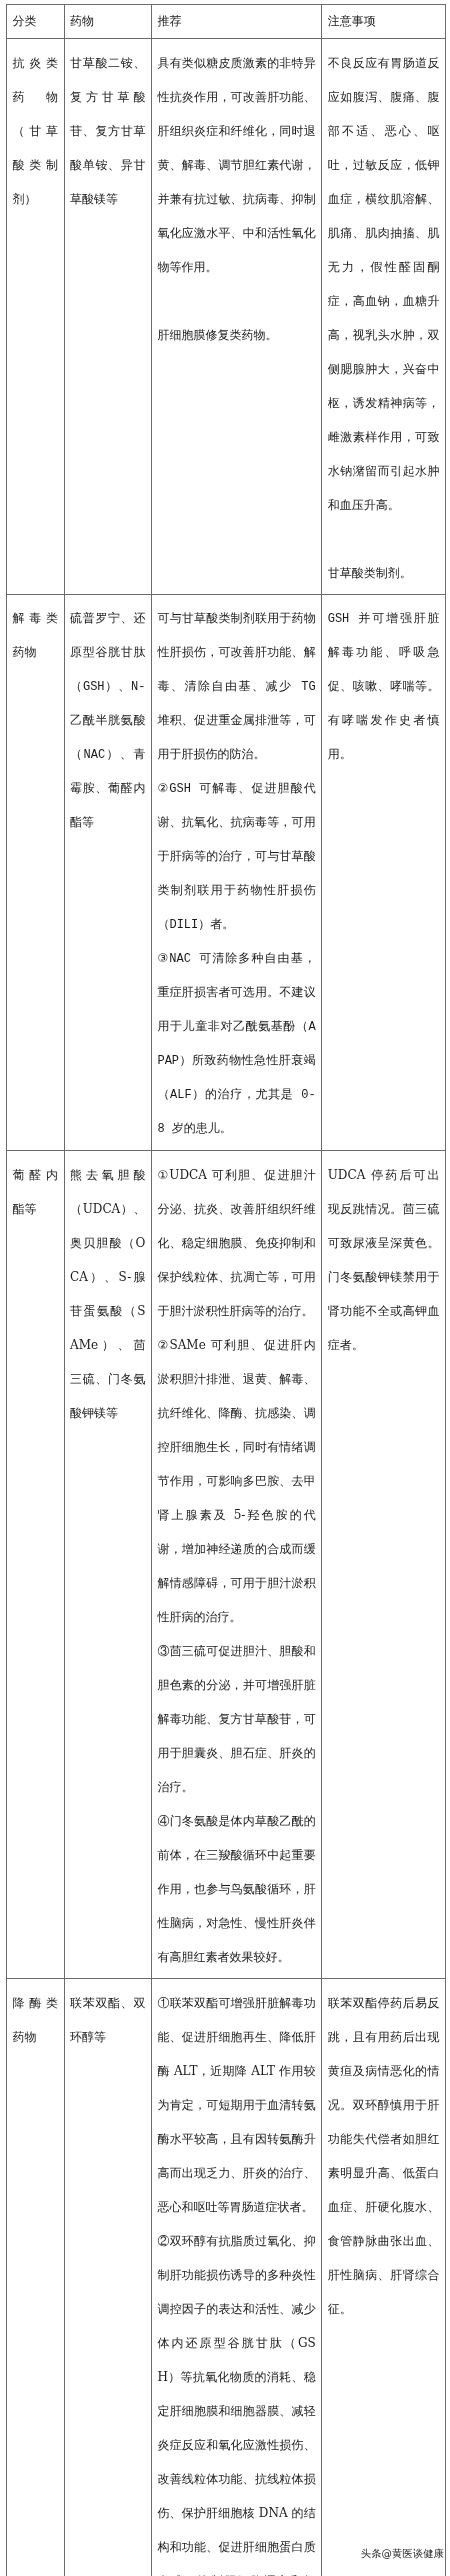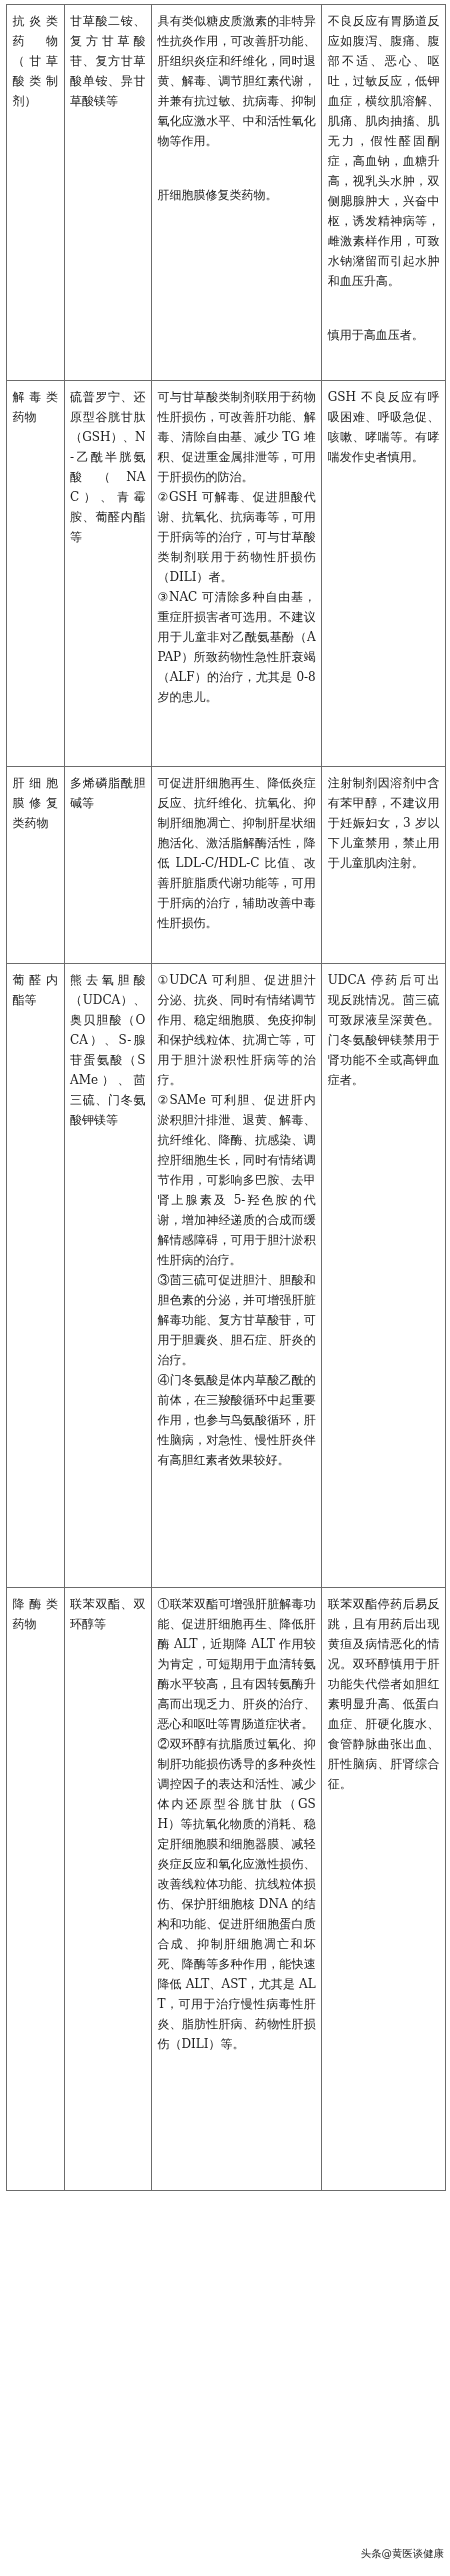--- a/index.html
+++ b/index.html
@@ -1,91 +1,87 @@
 <!DOCTYPE html>
 <html style="font-size:9.8px"><head>
 <meta charset="utf-8">
 <style>
   html, body { margin: 0; padding: 0; background: #ffffff; }
   body { width: 450px; height: 2576px; position: relative; overflow: hidden;
          font-family: "DejaVu Serif", "Liberation Serif", serif; color: #1a1a1a; }
   .tbl { position: absolute; left: 6.1px; top: 4.3px; width: 440px; border-collapse: collapse; table-layout: fixed; }
   .tbl td { border: 0.9px solid #6b6b6b; vertical-align: top; padding: 6.1px 5.5px 4.9px 5.5px;
-            font-size: 12px; line-height: 20px; word-break: break-all; text-align: justify; }
+            font-size: 12px; line-height: 34px; word-break: break-all; text-align: justify; }
   .tbl tr.hdr td { height: 22px; line-height: 24.6px; padding-top: 3.7px; }
   .c1 { width: 52px; }
   .c2 { width: 79px; }
   .c3 { width: 154px; }
   .c4 { width: 112px; }
   .para { display: block; }
   .gap { display: block; height: 34px; }
   .wm { position: absolute; right: 4.9px; top: 2547px; font-family: "DejaVu Sans", sans-serif;
         font-size: 10.4px; color: #2a2a2a; background: rgba(255,255,255,0.55); padding: 0 1.2px; margin-left: 17px; }
   .r1 td { height: 364px; }
-  .r2 td { height: 374px; }
+  .r2 td { height: 374px; font-family: Liberation Mono, monospace; }
   .r3 td { height: 185px; }
   .r4 td { height: 612px; }
   .r5 td { height: 591px; }
 </style>
 </head>
 <body>
 
 <table class="tbl">
   <colgroup>
       <col class="c1">
       <col class="c2">
       <col class="c3">
       <col class="c4">
     </colgroup>
   <tbody>
+      <tr class="hdr">
+    <td>分类</td>
+    <td>药物</td>
+    <td>推荐</td>
+    <td>注意事项</td>
+  </tr>
 
   <tr class="r1">
     <td>抗炎类药物（甘草酸类制剂）</td>
     <td>甘草酸二铵、复方甘草酸苷、复方甘草酸单铵、异甘草酸镁等</td>
     <td>
       <span class="para">具有类似糖皮质激素的非特异性抗炎作用，可改善肝功能、肝组织炎症和纤维化，同时退黄、解毒、调节胆红素代谢，并兼有抗过敏、抗病毒、抑制氧化应激水平、中和活性氧化物等作用。</span>
       <span class="gap"></span>
       <span class="para">肝细胞膜修复类药物。</span>
     </td>
     <td>
       <span class="para">不良反应有胃肠道反应如腹泻、腹痛、腹部不适、恶心、呕吐，过敏反应，低钾血症，横纹肌溶解、肌痛、肌肉抽搐、肌无力，假性醛固酮症，高血钠，血糖升高，视乳头水肿，双侧腮腺肿大，兴奋中枢，诱发精神病等，雌激素样作用，可致水钠潴留而引起水肿和血压升高。</span>
       <span class="gap"></span>
-      <span class="para">慎用于高血压者。</span>
+      <span class="para">甘草酸类制剂。</span>
     </td>
   </tr>
 
   <tr class="r2">
     <td>解毒类药物</td>
     <td>硫普罗宁、还原型谷胱甘肽（GSH）、N-乙酰半胱氨酸（NAC）、青霉胺、葡醛内酯等</td>
     <td>
       <span class="para">可与甘草酸类制剂联用于药物性肝损伤，可改善肝功能、解毒、清除自由基、减少 TG 堆积、促进重金属排泄等，可用于肝损伤的防治。</span>
       <span class="para">②GSH 可解毒、促进胆酸代谢、抗氧化、抗病毒等，可用于肝病等的治疗，可与甘草酸类制剂联用于药物性肝损伤（DILI）者。</span>
       <span class="para">③NAC 可清除多种自由基，重症肝损害者可选用。不建议用于儿童非对乙酰氨基酚（APAP）所致药物性急性肝衰竭（ALF）的治疗，尤其是 0-8 岁的患儿。</span>
     </td>
     <td>
-      <span class="para">GSH 不良反应有呼吸困难、呼吸急促、咳嗽、哮喘等。有哮喘发作史者慎用。</span>
+      <span class="para">GSH 并可增强肝脏解毒功能、呼吸急促、咳嗽、哮喘等。有哮喘发作史者慎用。</span>
     </td>
   </tr>
 
-  <tr class="r3">
-    <td>肝细胞膜修复类药物</td>
-    <td>多烯磷脂酰胆碱等</td>
-    <td>
-      <span class="para">可促进肝细胞再生、降低炎症反应、抗纤维化、抗氧化、抑制肝细胞凋亡、抑制肝星状细胞活化、激活脂解酶活性，降低 LDL-C/HDL-C 比值、改善肝脏脂质代谢功能等，可用于肝病的治疗，辅助改善中毒性肝损伤。</span>
-    </td>
-    <td>
-      <span class="para">注射制剂因溶剂中含有苯甲醇，不建议用于妊娠妇女，3 岁以下儿童禁用，禁止用于儿童肌肉注射。</span>
-    </td>
-  </tr>
 
   <tr class="r4">
     <td>葡醛内酯等</td>
     <td>熊去氧胆酸（UDCA）、奥贝胆酸（OCA）、S-腺苷蛋氨酸（SAMe）、茴三硫、门冬氨酸钾镁等</td>
     <td>
-      <span class="para">①UDCA 可利胆、促进胆汁分泌、抗炎、同时有情绪调节作用、稳定细胞膜、免疫抑制和保护线粒体、抗凋亡等，可用于胆汁淤积性肝病等的治疗。</span>
+      <span class="para">①UDCA 可利胆、促进胆汁分泌、抗炎、改善肝组织纤维化、稳定细胞膜、免疫抑制和保护线粒体、抗凋亡等，可用于胆汁淤积性肝病等的治疗。</span>
       <span class="para">②SAMe 可利胆、促进肝内淤积胆汁排泄、退黄、解毒、抗纤维化、降酶、抗感染、调控肝细胞生长，同时有情绪调节作用，可影响多巴胺、去甲肾上腺素及 5-羟色胺的代谢，增加神经递质的合成而缓解情感障碍，可用于胆汁淤积性肝病的治疗。</span>
       <span class="para">③茴三硫可促进胆汁、胆酸和胆色素的分泌，并可增强肝脏解毒功能、复方甘草酸苷，可用于胆囊炎、胆石症、肝炎的治疗。</span>
       <span class="para">④门冬氨酸是体内草酸乙酰的前体，在三羧酸循环中起重要作用，也参与鸟氨酸循环，肝性脑病，对急性、慢性肝炎伴有高胆红素者效果较好。</span>
     </td>
     <td>
       <span class="para">UDCA 停药后可出现反跳情况。茴三硫可致尿液呈深黄色。门冬氨酸钾镁禁用于肾功能不全或高钾血症者。</span>
     </td>
   </tr>
 
   <tr class="r5">

